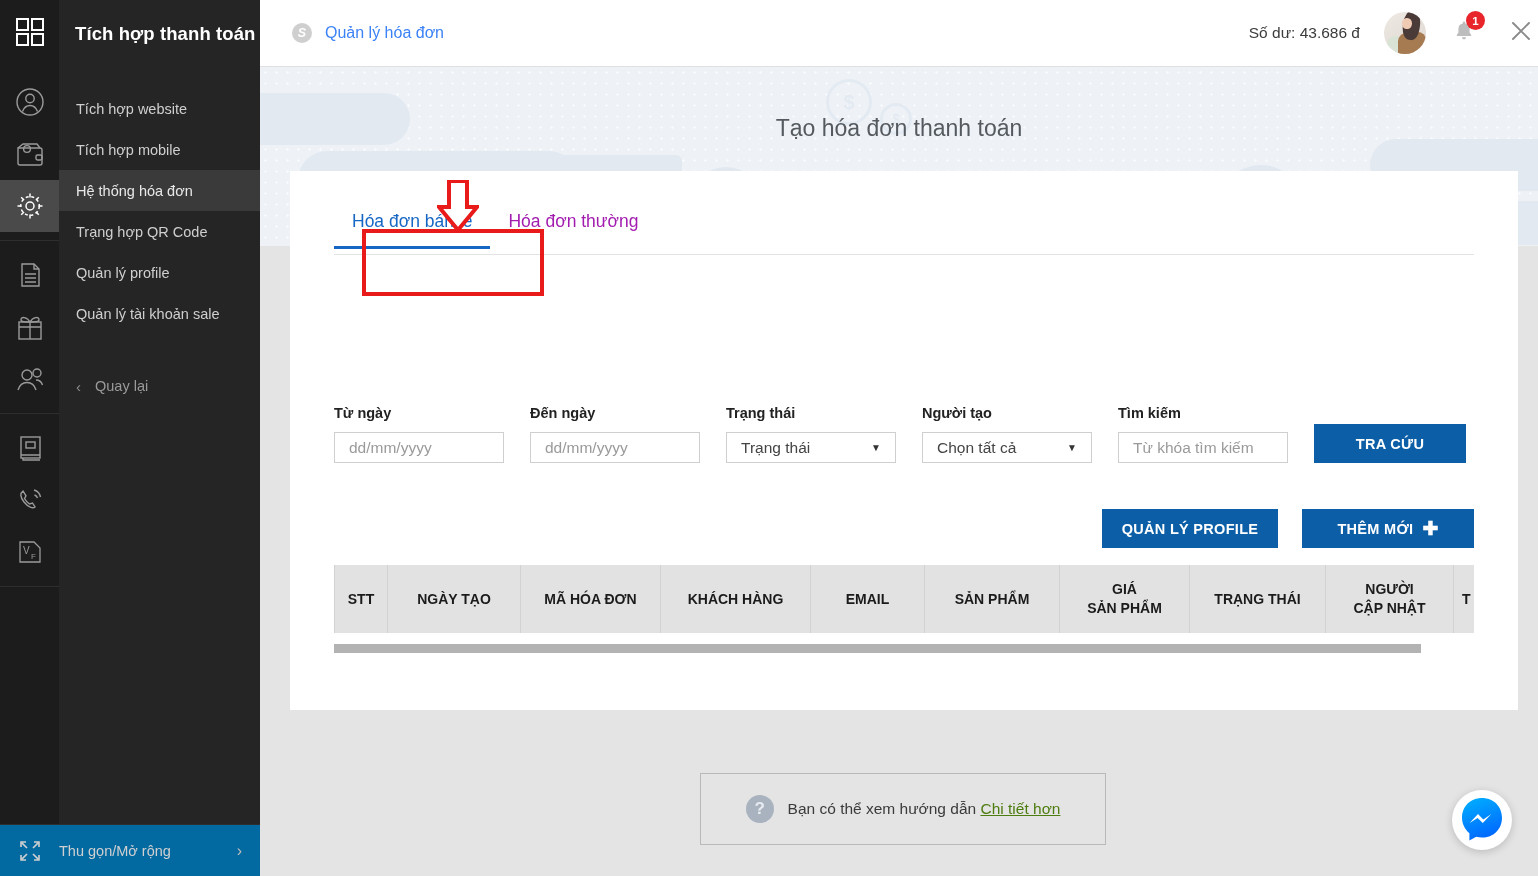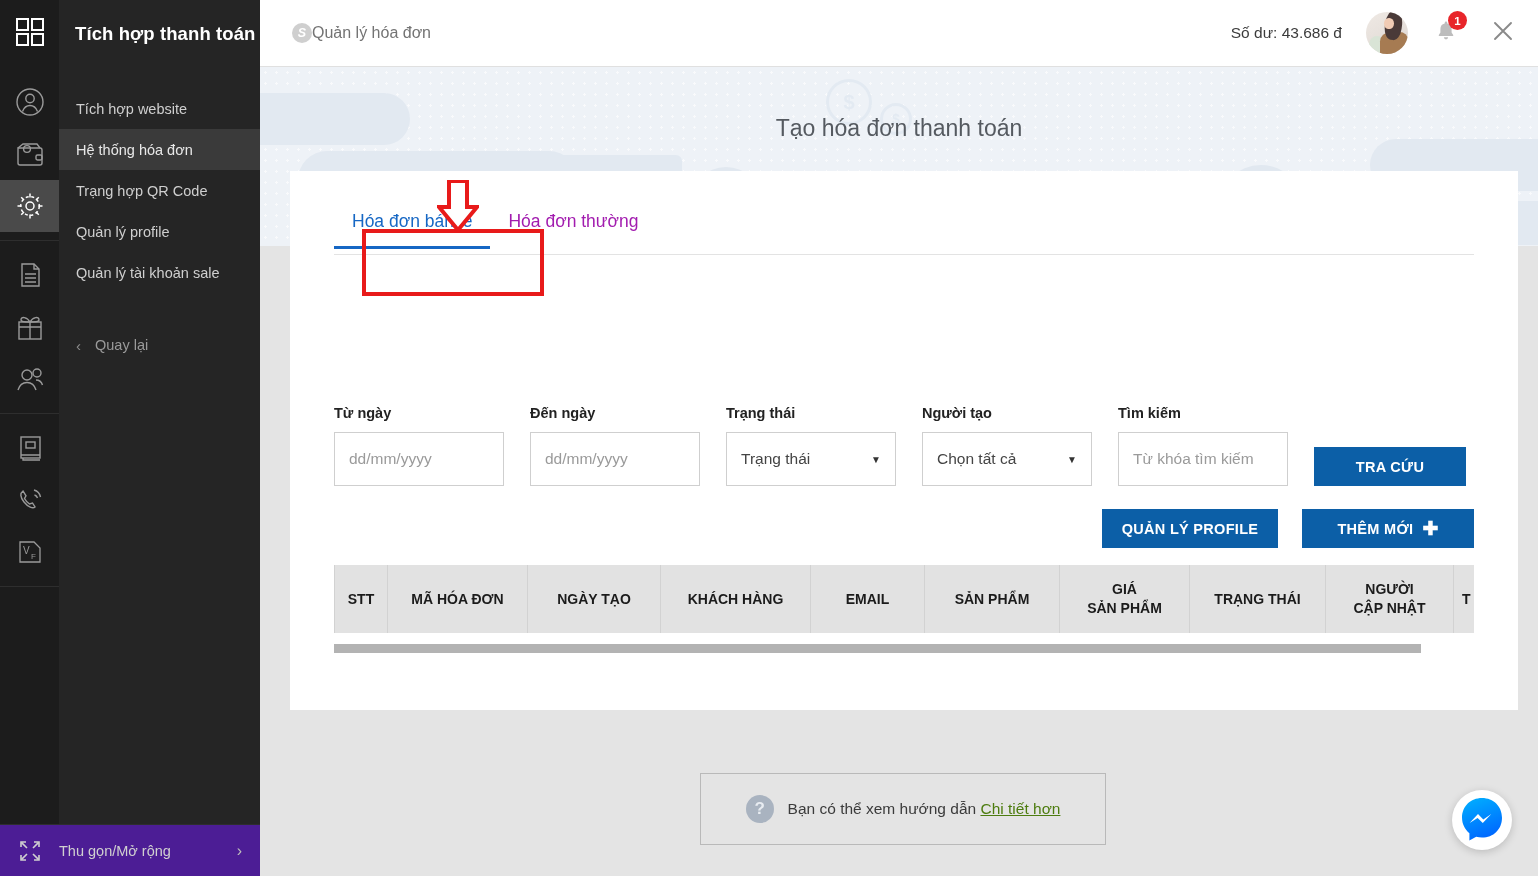--- a/index.html
+++ b/index.html
@@ -54,21 +54,21 @@
   .sidebar-back {
     margin-top: 34px; height: 36px;
     display: flex; align-items: center; padding-left: 17px;
     color: #9a9a9a; font-size: 14.5px; cursor: pointer;
   }
   .sidebar-back .chev { margin-right: 14px; font-size: 15px; color: #8c8c8c; }
 
   .collapse-bar {
     position: absolute; left: 0; bottom: 0;
     width: 260px; height: 52px;
-    background: #4c1d95;
+    background: #0369a1;
     border-top: 1px solid #2e2e2e;
     display: flex; align-items: center;
     color: #d0d0d0; font-size: 14.5px;
     cursor: pointer; z-index: 40;
   }
   .collapse-bar .ex-icon { width: 59px; display: flex; align-items: center; justify-content: center; }
   .collapse-bar .cb-label { flex: 1; }
   .collapse-bar .cb-arrow { padding-right: 18px; font-size: 16px; color: #bdbdbd; }
 
   
@@ -81,22 +81,22 @@
     z-index: 20;
   }
   .tb-left { display: flex; align-items: center; padding-left: 32px; }
   .skype-ico {
     width: 20px; height: 20px; border-radius: 50%;
     background: #cfcfcf; color: #fff;
     font-size: 12.5px; font-weight: bold;
     display: flex; align-items: center; justify-content: center;
     font-style: italic;
   }
-  .tb-title { font-size: 16px; color: #737373; }
-  .tb-right { margin-left: auto; display: flex; align-items: center; padding-right: 22px; }
+  .tb-title { margin-left: 13px; font-size: 16px; color: #3b82f6; }
+  .tb-right { margin-left: auto; display: flex; align-items: center; padding-right: 4px; }
   .balance { font-size: 15.5px; color: #3b3b3b; margin-right: 24px; }
   .avatar {
     width: 42px; height: 42px; border-radius: 50%;
     overflow: hidden; position: relative;
     background: linear-gradient(150deg,#efe9e4 0%,#e8e2dd 40%,#ded6d0 100%);
   }
   .avatar .hair {
     position: absolute; left: 46%; top: -4%; width: 40%; height: 72%;
     background: #4a3a38; border-radius: 48% 50% 40% 46%;
     transform: rotate(8deg);
@@ -211,21 +211,21 @@
   .filters {
     position: absolute; left: 44px; top: 234px;
     display: flex; align-items: flex-end;
   }
   .fgroup { margin-right: 26px; }
   .flabel {
     font-size: 14.5px; font-weight: bold; color: #222;
     margin-bottom: 11px; display: block;
   }
   .fctl {
-    height: 54px;
+    height: 31px;
     border: 1px solid #cfcfcf;
     background: #fff;
     font-size: 15.5px; color: #555;
     padding: 0 14px;
     font-family: "Liberation Sans", sans-serif;
     display: flex; align-items: center;
   }
   .fctl.placeholder { color: #9a9a9a; }
   .fctl.date { width: 170px; }
   .fctl.select { width: 170px; justify-content: space-between; color: #444; }
@@ -429,20 +429,21 @@
             </svg>
         </span>
       </div>
     </div>
   </div>
 
   <div class="sidebar">
     <div class="sidebar-title">Tích hợp thanh toán</div>
     <div class="sidebar-menu">
       <div class="sidebar-item">Tích hợp website</div>
+      <div class="sidebar-item">Tích hợp mobile</div>
       <div class="sidebar-item active">Hệ thống hóa đơn</div>
       <div class="sidebar-item">Trạng hợp QR Code</div>
       <div class="sidebar-item">Quản lý profile</div>
       <div class="sidebar-item">Quản lý tài khoản sale</div>
       <div class="sidebar-back">
         <span class="chev">‹</span>
         <span>Quay lại</span>
       </div>
     </div>
   </div>
@@ -561,22 +562,22 @@
         <button class="btn btn-profile">QUẢN LÝ PROFILE</button>
         <button class="btn btn-new">
           <span>THÊM MỚI</span>
           <span class="plus">✚</span>
         </button>
       </div>
 
       <div class="table-wrap">
         <div class="thead">
           <div class="th" style="width:54px">STT</div>
+          <div class="th" style="width:133px">NGÀY TẠO</div>
           <div class="th" style="width:140px">MÃ HÓA ĐƠN</div>
-          <div class="th" style="width:133px">NGÀY TẠO</div>
           <div class="th" style="width:150px">KHÁCH HÀNG</div>
           <div class="th" style="width:114px">EMAIL</div>
           <div class="th" style="width:135px">SẢN PHẨM</div>
           <div class="th" style="width:130px;white-space:pre-line">GIÁ
 SẢN PHẨM</div>
           <div class="th" style="width:136px">TRẠNG THÁI</div>
           <div class="th" style="width:128px;white-space:pre-line">NGƯỜI
 CẬP NHẬT</div>
           <div class="th" style="width:30px;justify-content:flex-start;padding-left:8px;border-right:none">T</div>
         </div>

